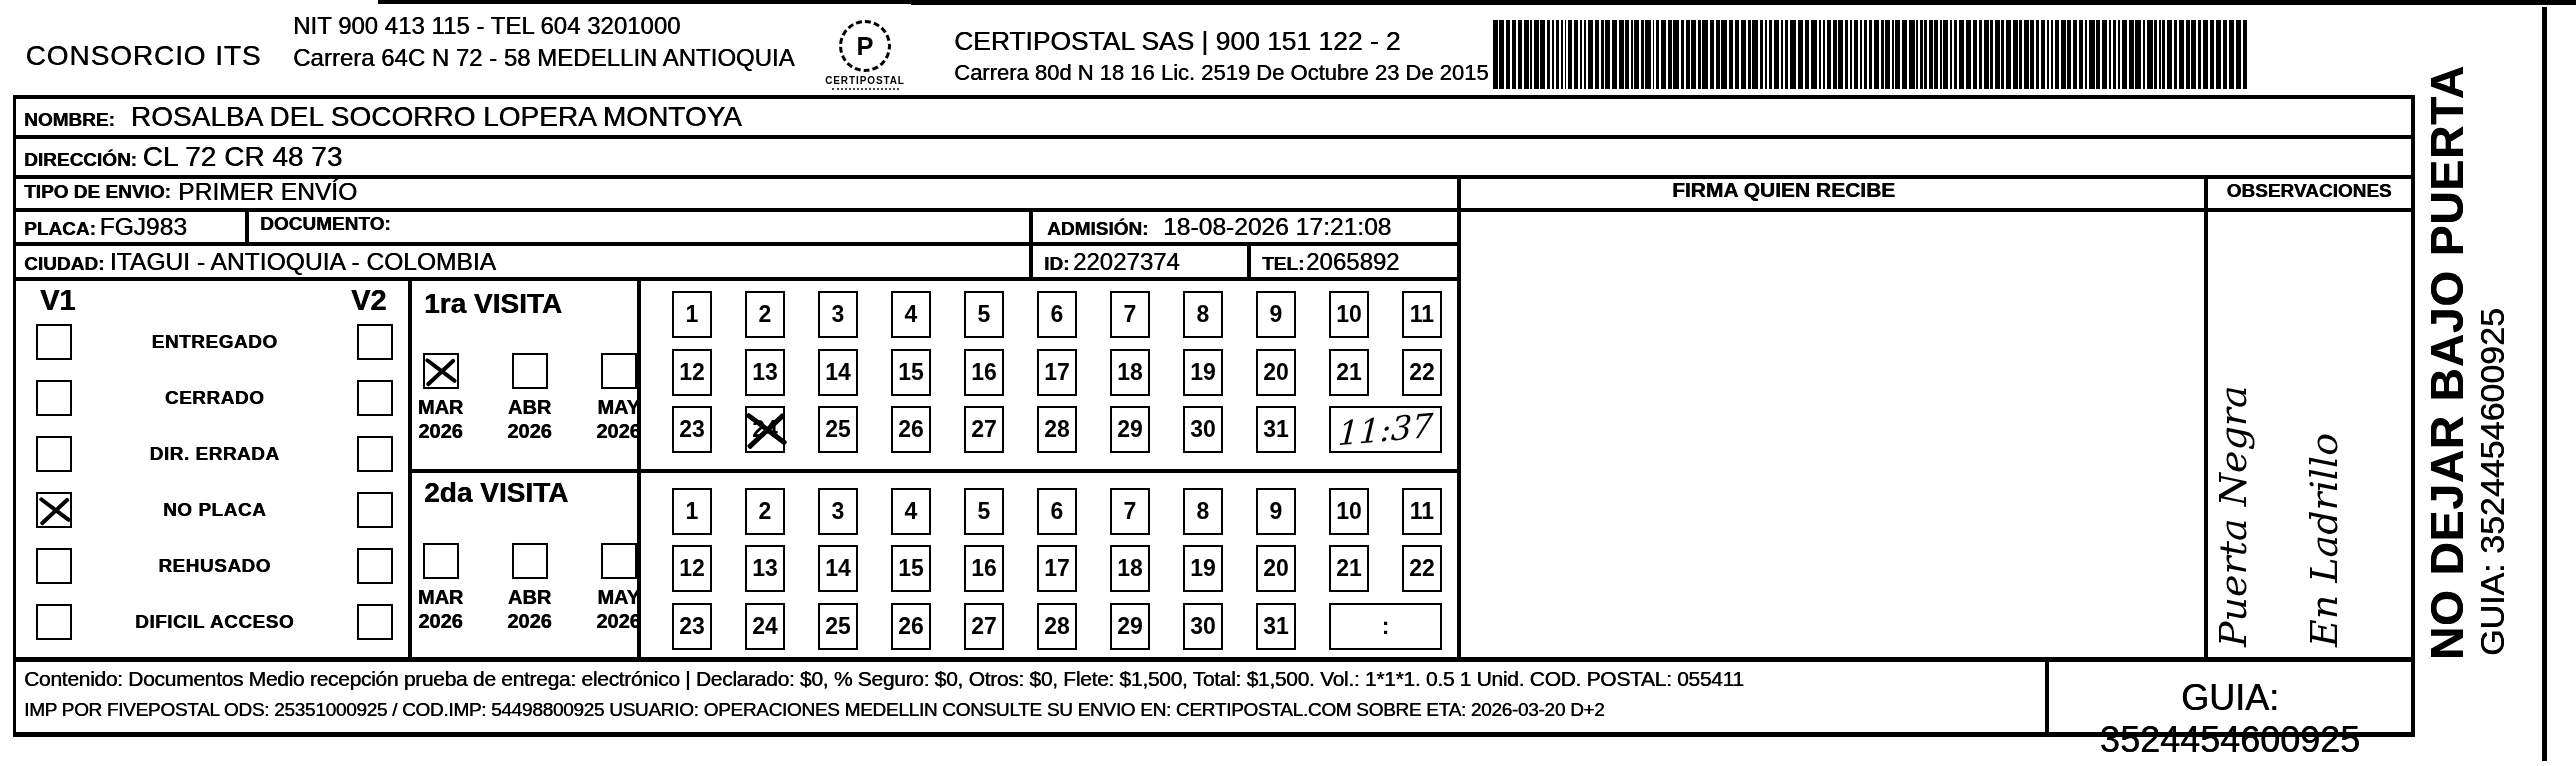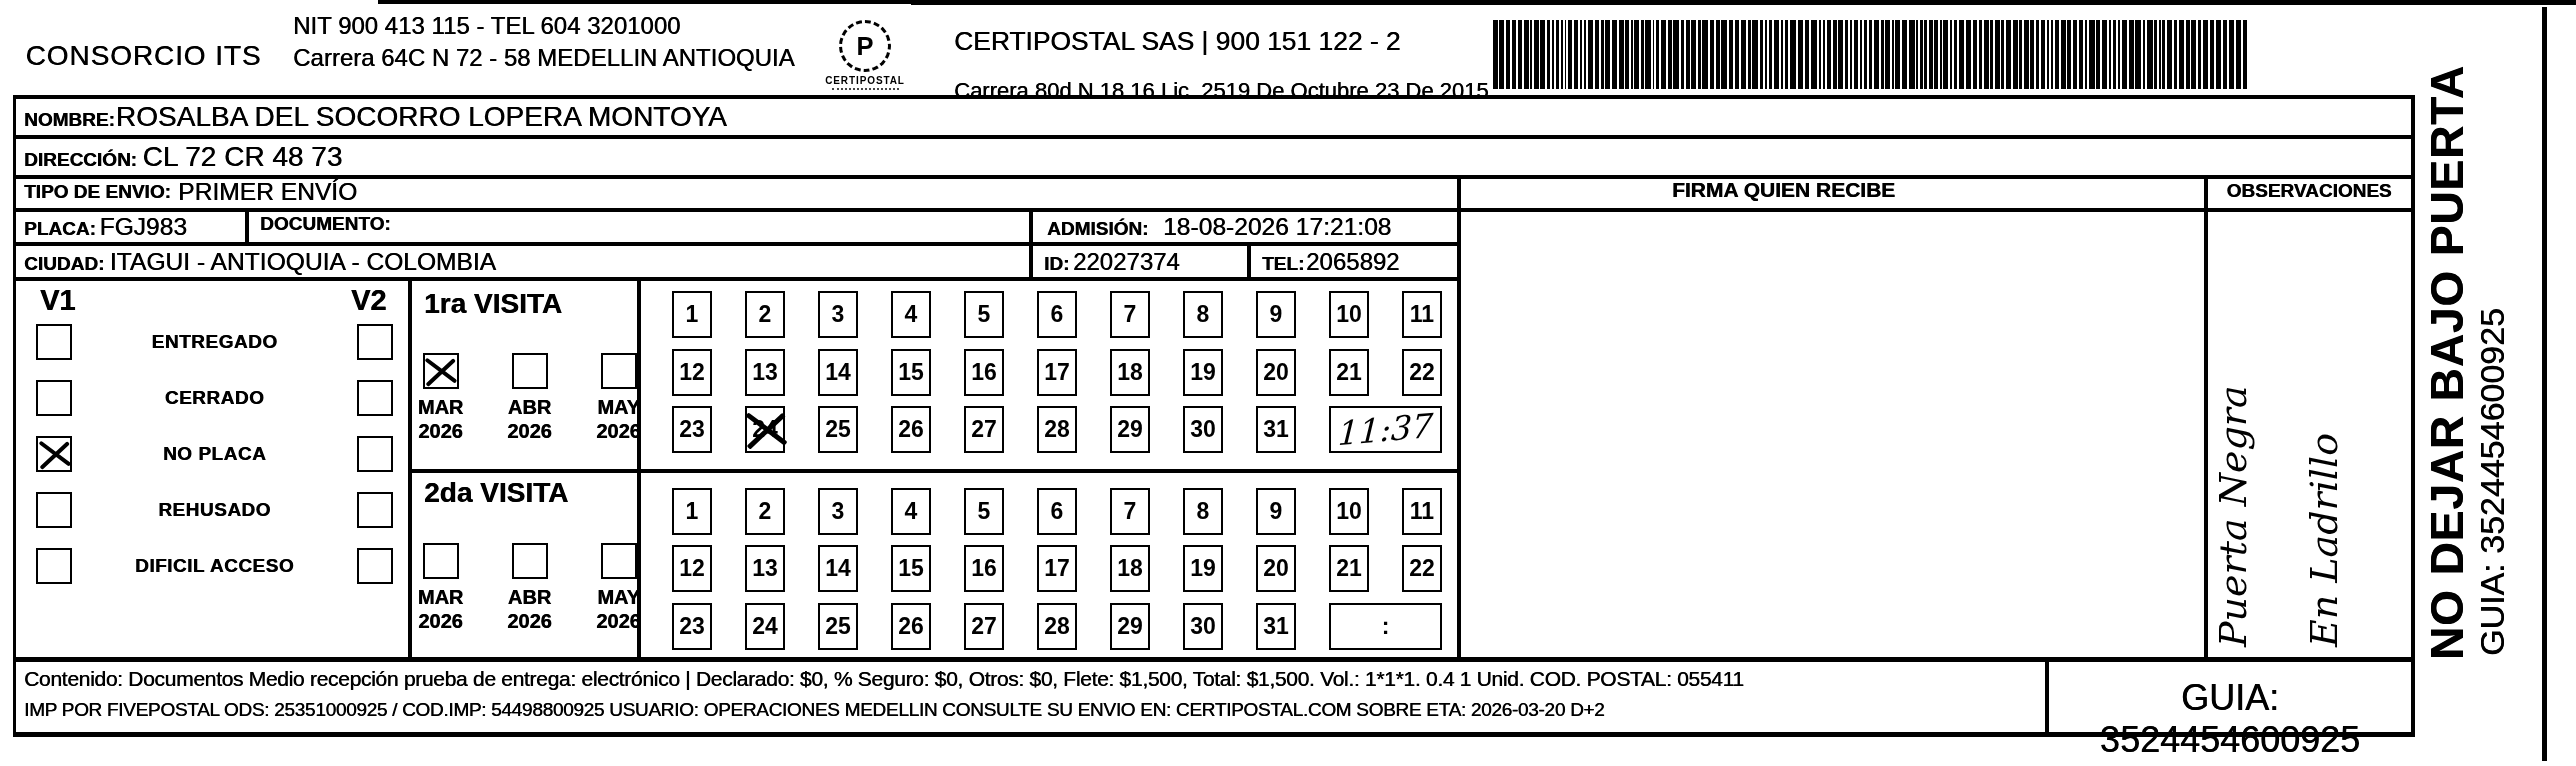--- a/index.html
+++ b/index.html
@@ -55,21 +55,21 @@
 
   <div class="abs" style="left:824px;top:20px;width:82px;text-align:center;">
     <div style="width:46px;height:46px;margin:0 auto;border:3.6px dashed #000;border-radius:50%;
                 display:flex;align-items:center;justify-content:center;font-weight:bold;font-size:25.5px;">P</div>
     <div style="font-size:10px;font-weight:bold;letter-spacing:0.9px;margin-top:2.7px;">CERTIPOSTAL</div>
     <div style="width:67px;height:0;margin:2.7px auto 0;border-top:2.7px dotted #444;"></div>
   </div>
 
   <div class="abs ink" style="left:954px;top:25.5px;">
     <div style="font-size:26.4px;">CERTIPOSTAL SAS | 900 151 122 - 2</div>
-    <div style="font-size:22px;margin-top:21px;">Carrera 80d N 18 16  Lic. 2519 De Octubre 23 De 2015</div>
+    <div style="font-size:22px;margin-top:3px;">Carrera 80d N 18 16  Lic. 2519 De Octubre 23 De 2015</div>
   </div>
 
   <div id="barcode" class="abs" style="left:1493px;top:20px;width:767px;height:69px;"><div style="width: 4.6px; margin-right: 1.8px;"></div><div style="width: 4.6px; margin-right: 1.8px;"></div><div style="width: 4.6px; margin-right: 1.8px;"></div><div style="width: 3.6px; margin-right: 1.8px;"></div><div style="width: 4.6px; margin-right: 1.8px;"></div><div style="width: 4.6px; margin-right: 1.8px;"></div><div style="width: 1.8px; margin-right: 1.8px;"></div><div style="width: 4.6px; margin-right: 1.8px;"></div><div style="width: 4.6px; margin-right: 1.8px;"></div><div style="width: 3.6px; margin-right: 1.8px;"></div><div style="width: 1.8px; margin-right: 1.8px;"></div><div style="width: 3.6px; margin-right: 1.8px;"></div><div style="width: 1.8px; margin-right: 1.8px;"></div><div style="width: 1.8px; margin-right: 1.8px;"></div><div style="width: 3.6px; margin-right: 1.8px;"></div><div style="width: 4.6px; margin-right: 1.8px;"></div><div style="width: 1.8px; margin-right: 1.8px;"></div><div style="width: 2.7px; margin-right: 1.8px;"></div><div style="width: 4.6px; margin-right: 1.8px;"></div><div style="width: 4.6px; margin-right: 1.8px;"></div><div style="width: 2.7px; margin-right: 1.8px;"></div><div style="width: 4.6px; margin-right: 1.8px;"></div><div style="width: 5.5px; margin-right: 1.8px;"></div><div style="width: 4.6px; margin-right: 1.8px;"></div><div style="width: 3.6px; margin-right: 1.8px;"></div><div style="width: 1.8px; margin-right: 1.8px;"></div><div style="width: 4.6px; margin-right: 1.8px;"></div><div style="width: 2.7px; margin-right: 1.8px;"></div><div style="width: 5.5px; margin-right: 1.8px;"></div><div style="width: 1.8px; margin-right: 1.8px;"></div><div style="width: 2.7px; margin-right: 1.8px;"></div><div style="width: 5.5px; margin-right: 1.8px;"></div><div style="width: 3.6px; margin-right: 1.8px;"></div><div style="width: 5.5px; margin-right: 1.8px;"></div><div style="width: 3.6px; margin-right: 1.8px;"></div><div style="width: 3.6px; margin-right: 1.8px;"></div><div style="width: 4.6px; margin-right: 1.8px;"></div><div style="width: 2.7px; margin-right: 1.8px;"></div><div style="width: 5.5px; margin-right: 1.8px;"></div><div style="width: 4.6px; margin-right: 1.8px;"></div><div style="width: 3.6px; margin-right: 1.8px;"></div><div style="width: 5.5px; margin-right: 1.8px;"></div><div style="width: 4.6px; margin-right: 1.8px;"></div><div style="width: 3.6px; margin-right: 1.8px;"></div><div style="width: 5.5px; margin-right: 1.8px;"></div><div style="width: 2.7px; margin-right: 1.8px;"></div><div style="width: 5.5px; margin-right: 1.8px;"></div><div style="width: 3.6px; margin-right: 1.8px;"></div><div style="width: 1.8px; margin-right: 1.8px;"></div><div style="width: 3.6px; margin-right: 1.8px;"></div><div style="width: 5.5px; margin-right: 1.8px;"></div><div style="width: 1.8px; margin-right: 1.8px;"></div><div style="width: 3.6px; margin-right: 1.8px;"></div><div style="width: 5.5px; margin-right: 1.8px;"></div><div style="width: 5.5px; margin-right: 1.8px;"></div><div style="width: 4.6px; margin-right: 1.8px;"></div><div style="width: 5.5px; margin-right: 1.8px;"></div><div style="width: 2.7px; margin-right: 1.8px;"></div><div style="width: 1.8px; margin-right: 1.8px;"></div><div style="width: 4.6px; margin-right: 1.8px;"></div><div style="width: 3.6px; margin-right: 1.8px;"></div><div style="width: 4.6px; margin-right: 1.8px;"></div><div style="width: 3.6px; margin-right: 1.8px;"></div><div style="width: 1.8px; margin-right: 1.8px;"></div><div style="width: 4.6px; margin-right: 1.8px;"></div><div style="width: 1.8px; margin-right: 1.8px;"></div><div style="width: 3.6px; margin-right: 1.8px;"></div><div style="width: 2.7px; margin-right: 1.8px;"></div><div style="width: 5.5px; margin-right: 1.8px;"></div><div style="width: 2.7px; margin-right: 1.8px;"></div><div style="width: 4.6px; margin-right: 1.8px;"></div><div style="width: 1.8px; margin-right: 1.8px;"></div><div style="width: 4.6px; margin-right: 1.8px;"></div><div style="width: 5.5px; margin-right: 1.8px;"></div><div style="width: 5.5px; margin-right: 1.8px;"></div><div style="width: 1.8px; margin-right: 1.8px;"></div><div style="width: 2.7px; margin-right: 1.8px;"></div><div style="width: 2.7px; margin-right: 1.8px;"></div><div style="width: 3.6px; margin-right: 1.8px;"></div><div style="width: 3.6px; margin-right: 1.8px;"></div><div style="width: 1.8px; margin-right: 1.8px;"></div><div style="width: 4.6px; margin-right: 1.8px;"></div><div style="width: 2.7px; margin-right: 1.8px;"></div><div style="width: 2.7px; margin-right: 1.8px;"></div><div style="width: 5.5px; margin-right: 1.8px;"></div><div style="width: 5.5px; margin-right: 1.8px;"></div><div style="width: 3.6px; margin-right: 1.8px;"></div><div style="width: 3.6px; margin-right: 1.8px;"></div><div style="width: 4.6px; margin-right: 1.8px;"></div><div style="width: 2.7px; margin-right: 1.8px;"></div><div style="width: 4.6px; margin-right: 1.8px;"></div><div style="width: 2.7px; margin-right: 1.8px;"></div><div style="width: 5.5px; margin-right: 1.8px;"></div><div style="width: 4.6px; margin-right: 1.8px;"></div><div style="width: 2.7px; margin-right: 1.8px;"></div><div style="width: 4.6px; margin-right: 1.8px;"></div><div style="width: 3.6px; margin-right: 1.8px;"></div><div style="width: 3.6px; margin-right: 1.8px;"></div><div style="width: 3.6px; margin-right: 1.8px;"></div><div style="width: 2.7px; margin-right: 1.8px;"></div><div style="width: 1.8px; margin-right: 1.8px;"></div><div style="width: 4.6px; margin-right: 1.8px;"></div><div style="width: 4.6px; margin-right: 1.8px;"></div><div style="width: 3.6px; margin-right: 1.8px;"></div><div style="width: 4.6px; margin-right: 1.8px;"></div><div style="width: 3.6px; margin-right: 1.8px;"></div><div style="width: 2.7px; margin-right: 1.8px;"></div><div style="width: 5.5px; margin-right: 1.8px;"></div><div style="width: 3.6px; margin-right: 1.8px;"></div><div style="width: 5.5px; margin-right: 1.8px;"></div><div style="width: 1.8px; margin-right: 1.8px;"></div><div style="width: 3.6px; margin-right: 1.8px;"></div><div style="width: 1.8px; margin-right: 1.8px;"></div><div style="width: 5.5px; margin-right: 1.8px;"></div><div style="width: 4.6px; margin-right: 1.8px;"></div><div style="width: 5.5px; margin-right: 1.8px;"></div><div style="width: 2.7px; margin-right: 1.8px;"></div><div style="width: 5.5px; margin-right: 1.8px;"></div><div style="width: 2.7px; margin-right: 1.8px;"></div><div style="width: 1.8px; margin-right: 1.8px;"></div><div style="width: 2.7px; margin-right: 1.8px;"></div><div style="width: 5.5px; margin-right: 1.8px;"></div><div style="width: 2.7px; margin-right: 1.8px;"></div><div style="width: 5.5px; margin-right: 1.8px;"></div><div style="width: 3.6px; margin-right: 1.8px;"></div><div style="width: 4.6px; margin-right: 1.8px;"></div><div style="width: 3.6px; margin-right: 1.8px;"></div><div style="width: 4.6px; margin-right: 1.8px;"></div><div style="width: 4.6px; margin-right: 1.8px;"></div><div style="width: 5.5px; margin-right: 1.8px;"></div><div style="width: 3.6px; margin-right: 1.8px;"></div><div style="width: 5.5px; margin-right: 1.8px;"></div><div style="width: 5.5px; margin-right: 1.8px;"></div><div style="width: 3.6px; margin-right: 1.8px;"></div></div>
 
   <div class="line" style="left:12.7px;top:95px;width:2402px;height:3.6px;"></div>
   <div class="line" style="left:12.7px;top:135px;width:2402px;height:3.6px;"></div>
   <div class="line" style="left:12.7px;top:175px;width:2402px;height:3.6px;"></div>
   <div class="line" style="left:12.7px;top:208px;width:2402px;height:3.6px;"></div>
   <div class="line" style="left:12.7px;top:242px;width:1448px;height:3.6px;"></div>
   <div class="line" style="left:12.7px;top:277px;width:1448px;height:3.6px;"></div>
@@ -83,21 +83,21 @@
   <div class="line" style="left:1029px;top:208px;width:3.6px;height:73px;"></div>
   <div class="line" style="left:1247px;top:242px;width:3.6px;height:38px;"></div>
   <div class="line" style="left:1457px;top:175px;width:3.6px;height:487px;"></div>
   <div class="line" style="left:408px;top:277px;width:3.6px;height:384px;"></div>
   <div class="line" style="left:637px;top:277px;width:3.6px;height:384px;"></div>
   <div class="line" style="left:2204px;top:175px;width:3.6px;height:487px;"></div>
   <div class="line" style="left:2045px;top:657px;width:3.6px;height:78px;"></div>
 
   <div class="abs" style="left:24px;top:101px;display:flex;align-items:baseline;">
     <span class="lbl ink" style="font-size:19px;">NOMBRE:</span>
-    <span class="ink" style="font-size:28px;margin-left:1px;">ROSALBA DEL SOCORRO LOPERA MONTOYA</span>
+    <span class="ink" style="font-size:28px;margin-left:16px;">ROSALBA DEL SOCORRO LOPERA MONTOYA</span>
   </div>
   <div class="abs" style="left:24px;top:141px;display:flex;align-items:baseline;">
     <span class="lbl ink" style="font-size:19px;">DIRECCIÓN:</span>
     <span class="ink" style="font-size:28px;margin-left:5.5px;">CL 72 CR 48 73</span>
   </div>
   <div class="abs" style="left:24px;top:178px;display:flex;align-items:center;">
     <span class="lbl ink" style="font-size:19px;">TIPO DE ENVIO:</span>
     <span class="ink" style="font-size:24.6px;margin-left:7.3px;">PRIMER ENVÍO</span>
   </div>
 
@@ -130,20 +130,25 @@
   <div class="abs lbl ink" style="left:351px;top:284px;font-size:29px;">V2</div>
   <div id="status-rows" class="abs" style="left:36px;top:324px;width:357px;">
       <div class="srow">
         <div class="box sbox"></div>
         <div class="slabel ink">ENTREGADO</div>
         <div class="box sbox"></div>
       </div>
       <div class="srow">
         <div class="box sbox"></div>
         <div class="slabel ink">CERRADO</div>
+        <div class="box sbox"></div>
+      </div>
+      <div class="srow">
+        <div class="box sbox"></div>
+        <div class="slabel ink">DIR. ERRADA</div>
         <div class="box sbox"></div>
       </div>
       <div class="srow">
         <div class="box sbox hx"></div>
         <div class="slabel ink">NO PLACA</div>
         <div class="box sbox"></div>
       </div>
       <div class="srow">
         <div class="box sbox"></div>
         <div class="slabel ink">REHUSADO</div>
@@ -278,18 +283,18 @@
   <div class="abs lbl ink" style="left:1461px;top:178px;width:645px;text-align:center;font-size:21px;">FIRMA QUIEN RECIBE</div>
   <div class="abs" style="left:1461px;top:211px;width:743px;height:446px;"></div>
 
   <div class="abs lbl ink" style="left:2207px;top:180px;width:204px;text-align:center;font-size:19px;">OBSERVACIONES</div>
   <div class="abs vtext hand" style="left:2211px;top:219px;height:428px;font-size:38px;">Puerta Negra</div>
   <div class="abs vtext hand" style="left:2302px;top:228px;height:419px;font-size:38px;">En Ladrillo</div>
 
   <div class="abs vtext lbl ink" style="left:2420px;top:64px;height:596px;font-size:46px;letter-spacing:0.9px;">NO DEJAR BAJO PUERTA</div>
   <div class="abs vtext ink" style="left:2473px;top:73px;height:583px;font-size:34px;">GUIA: 3524454600925</div>
 
-  <div class="abs ink" style="left:24px;top:667px;width:2003px;font-size:21px;white-space:nowrap;overflow:hidden;letter-spacing:-0.3px;">Contenido: Documentos Medio recepción prueba de entrega: electrónico | Declarado: $0, % Seguro: $0, Otros: $0, Flete: $1,500, Total: $1,500. Vol.: 1*1*1. 0.4  1 Unid. COD. POSTAL: 055411</div>
+  <div class="abs ink" style="left:24px;top:667px;width:2003px;font-size:21px;white-space:nowrap;overflow:hidden;letter-spacing:-0.3px;">Contenido: Documentos Medio recepción prueba de entrega: electrónico | Declarado: $0, % Seguro: $0, Otros: $0, Flete: $1,500, Total: $1,500. Vol.: 1*1*1. 0.5  1 Unid. COD. POSTAL: 055411</div>
   <div class="abs ink" style="left:24px;top:699px;width:2003px;font-size:19px;white-space:nowrap;overflow:hidden;letter-spacing:-0.3px;">IMP POR FIVEPOSTAL ODS: 25351000925 / COD.IMP: 54498800925 USUARIO: OPERACIONES MEDELLIN CONSULTE SU ENVIO EN: CERTIPOSTAL.COM SOBRE ETA: 2026-03-20 D+2</div>
   <div class="abs ink" style="left:2049px;top:677px;width:362px;text-align:center;font-size:36px;">GUIA: 3524454600925</div>
 
 </div>
 
 
 </body></html>

